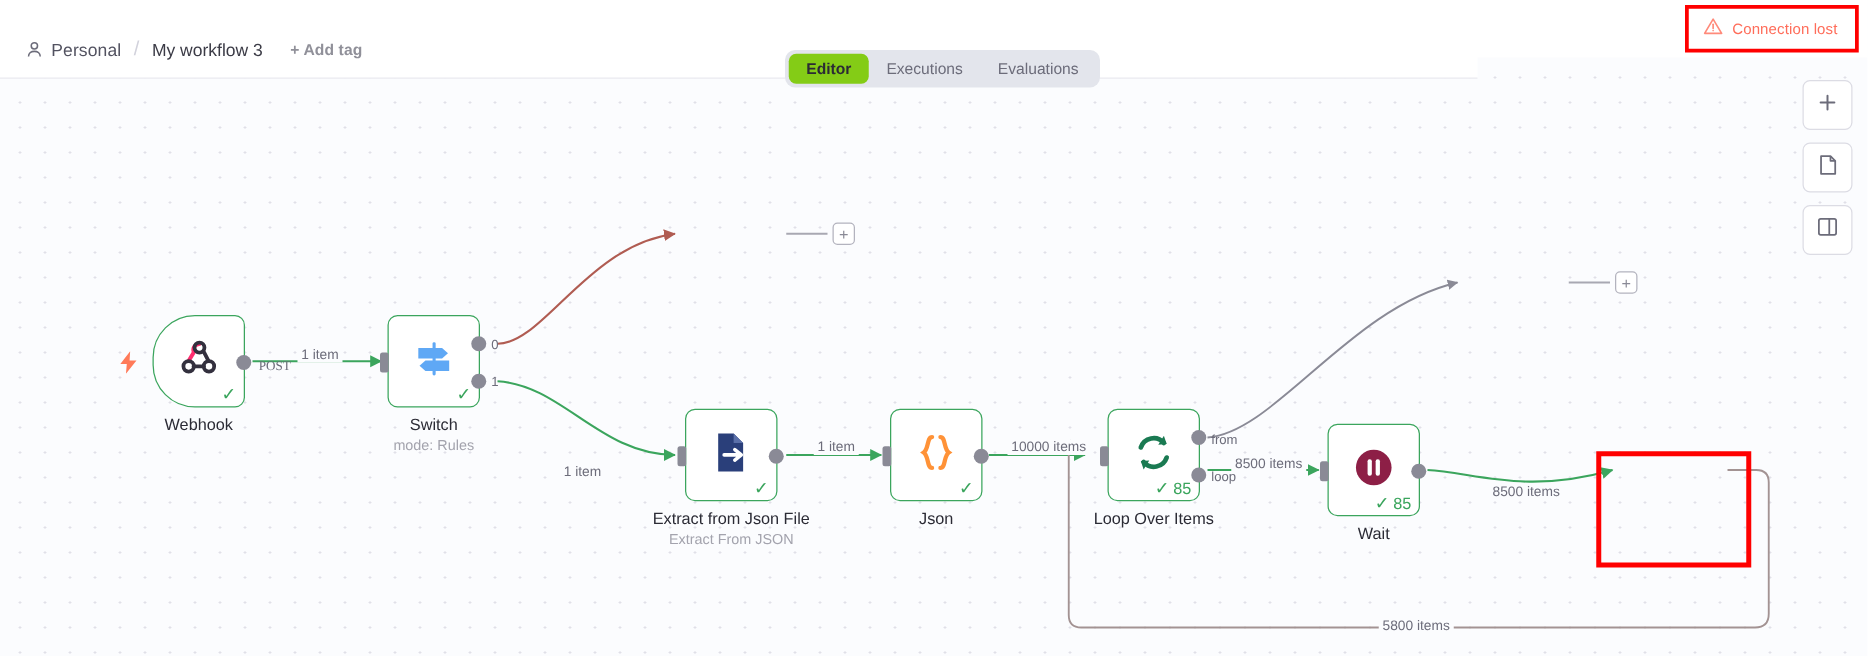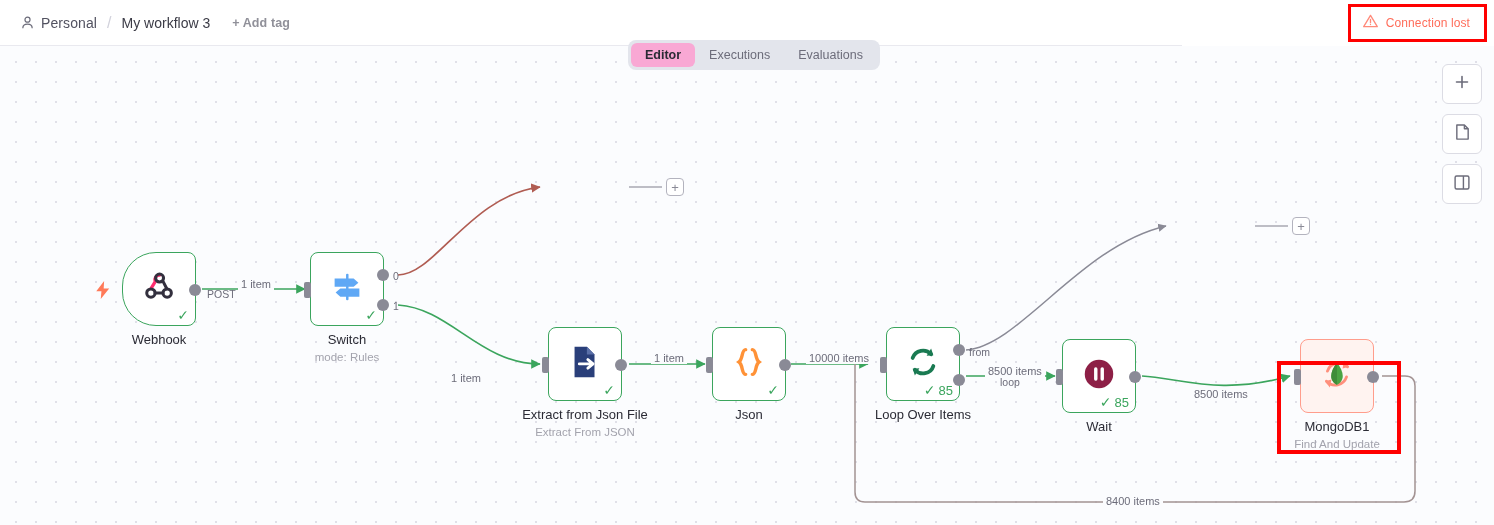--- a/index.html
+++ b/index.html
@@ -6,21 +6,21 @@
   * { box-sizing: border-box; margin: 0; padding: 0; }
   html, body {
     width: 1494px; height: 525px;
     font-family: "Liberation Sans", sans-serif;
     background: #fff; overflow: hidden;
   }
   #app { position: relative; width: 1494px; height: 525px; }
 
   
   .header {
-    position: absolute; top: 0; left: 0; width: 1182px; height: 46px;
+    position: absolute; top: 17px; left: 0; width: 1182px; height: 46px;
     background: #ffffff; border-bottom: 1px solid #e9e9ef;
     display: flex; align-items: center; z-index: 40;
   }
   .breadcrumb { display: flex; align-items: center; padding-left: 20px; gap: 0px; }
   .bc-person-icon { width: 15px; height: 15px; margin-right: 6px; display:block; }
   .bc-project {
     font-size: 14px; color: #525260; letter-spacing: .1px;
   }
   .bc-sep { color: #d2d2dc; font-size: 16px; margin: 0 10px; font-weight: 300; }
   .bc-name { font-size: 14px; color: #3b3b46; }
@@ -34,21 +34,21 @@
     position: absolute; left: 628px; top: 40px;
     display: flex; align-items: center;
     background: #e3e5ec; border-radius: 8px; padding: 3px;
     height: 30px; z-index: 45;
   }
   .tab {
     font-size: 12.5px; color: #6c6c7a; padding: 0 14px;
     height: 24px; line-height: 24px; border-radius: 6px; cursor: pointer;
     white-space: nowrap;
   }
-  .tab.active { background: #f9a8d4; color: #2b2b35; font-weight: 700; }
+  .tab.active { background: #84cc16; color: #2b2b35; font-weight: 700; }
 
   
   .conn-lost {
     position: absolute; right: 7px; top: 4px;
     border: 3px solid #ff0000; background: #ffffff;
     height: 38px; display: flex; align-items: center; gap: 7px;
     padding: 0 14px 0 11px; z-index: 50;
   }
   .conn-lost .label { color: #ff6d5a; font-size: 12px; letter-spacing: .1px; }
 
@@ -212,21 +212,21 @@
 
       <path d="M1382,330 L1405,330 Q1415,330 1415,340 L1415,445 Q1415,456 1404,456 L865,456 Q855,456 855,446 L855,318 Q855,310 864,310" stroke="#a39393" stroke-width="1.5" fill="none" marker-end="url(#ah-gray)"></path>
     </svg>
 
     <div class="edge-label" style="left:238px; top:232px;">1 item</div>
     <div class="edge-label" style="left:448px; top:326px;">1 item</div>
     <div class="edge-label" style="left:651px; top:306px;">1 item</div>
     <div class="edge-label" style="left:806px; top:306px;">10000 items</div>
     <div class="edge-label" style="left:985px; top:319px;">8500 items</div>
     <div class="edge-label" style="left:1191px; top:342px;">8500 items</div>
-    <div class="edge-label" style="left:1103px; top:449px;">8400 items</div>
+    <div class="edge-label" style="left:1103px; top:449px;">5800 items</div>
 
     <div class="node trigger ok" style="left:122px; top:206px;">
       <span class="bolt">
         <svg width="14" height="18" viewBox="0 0 12 16">
             <path d="M7 0 L0 9 H4.6 L4 16 L11.5 6.6 H6.6 Z" fill="#ff7a59"></path>
           </svg>
       </span>
       <div class="box">
         <span>
           <svg width="38" height="38" viewBox="0 0 40 40">
@@ -235,21 +235,21 @@
             <circle cx="11.5" cy="26.4" r="4.4" fill="none" stroke="#33303e" stroke-width="3.2"></circle>
             <circle cx="28.6" cy="26.4" r="4.4" fill="none" stroke="#33303e" stroke-width="3.2"></circle>
             <path d="M15.8 26.4 H24.2" stroke="#33303e" stroke-width="3.2" stroke-linecap="round"></path>
             <path d="M24.5 14.6 L28.2 21.8" stroke="#33303e" stroke-width="3.2" stroke-linecap="round"></path>
           </svg>
         </span>
         <span class="check">
           <span>✓</span>
         </span>
         <span class="dot-out"></span>
-        <span class="out-label" style="left:84px; top:35px;">POST</span>
+        <span class="out-label" style="left:84px; top:35px;font-family:Liberation Serif, serif;">POST</span>
       </div>
       <div class="title">Webhook</div>
     </div>
 
     <div class="node ok" style="left:310px; top:206px;">
       <div class="box">
         <span>
           <svg width="38" height="38" viewBox="0 0 40 40">
             <rect x="19" y="6" width="2.6" height="28" rx="1.2" fill="#5fa8f5"></rect>
             <path d="M7 11 h20 l5 4.4 l-5 4.4 H7 Z" fill="#5fa8f5"></path>
@@ -318,21 +318,21 @@
           </svg>
         </span>
         <span class="check">
           <span>✓</span>
           <span class="cnt">85</span>
         </span>
         <span class="port-in"></span>
         <span class="dot-out o0"></span>
         <span class="dot-out o1"></span>
         <span class="out-label" style="left:82px; top:18px;">from</span>
-        <span class="out-label" style="left:82px; top:48px;margin-left:31px;">loop</span>
+        <span class="out-label" style="left:82px; top:48px;">loop</span>
       </div>
       <div class="title">Loop Over Items</div>
     </div>
 
     <div class="stub-plus" style="left:1292px; top:171px;">+</div>
 
     <div class="node ok" style="left:1062px; top:293px;">
       <div class="box">
         <span>
           <svg width="38" height="38" viewBox="0 0 40 40">
@@ -344,38 +344,20 @@
         <span class="check">
           <span>✓</span>
           <span class="cnt">85</span>
         </span>
         <span class="port-in"></span>
         <span class="dot-out"></span>
       </div>
       <div class="title">Wait</div>
     </div>
 
-    <div class="node waiting" style="left:1300px; top:293px;">
-      <div class="box">
-        <span>
-          <svg width="44" height="44" viewBox="0 0 46 46">
-            <path d="M12 30.5 A12.5 12.5 0 0 0 33 26" stroke="#ff8f7c" stroke-width="3" fill="none" stroke-linecap="round"></path>
-            <path d="M34 15.5 A12.5 12.5 0 0 0 13 20" stroke="#ff8f7c" stroke-width="3" fill="none" stroke-linecap="round"></path>
-            <path d="M30.5 9 L35.5 15.5 L28.8 17.2 Z" fill="#ff8f7c"></path>
-            <path d="M15.5 37 L10.5 30.5 L17.2 28.8 Z" fill="#ff8f7c"></path>
-            <path d="M23 11 C26.5 16 29 20.5 29 25 C29 30 25.8 33 23 34.2 C20.2 33 17 30 17 25 C17 20.5 19.5 16 23 11 Z" fill="#4ba343"></path>
-            <path d="M23 11 C23 19 23 28 23 34.2 C20.2 33 17 30 17 25 C17 20.5 19.5 16 23 11 Z" fill="#3f8c39"></path>
-          </svg>
-        </span>
-        <span class="port-in"></span>
-        <span class="dot-out"></span>
-      </div>
-      <div class="title">MongoDB1</div>
-      <div class="subtitle">Find And Update</div>
-    </div>
 
     <div class="sel-box" style="left:1277px; top:315px; width:124px; height:93px;"></div>
 
     <div class="right-tools">
       <div class="tool-btn">
         <span>
           <svg width="16" height="16" viewBox="0 0 16 16" stroke="#6c6c7a" stroke-width="1.6" stroke-linecap="round">
             <path d="M8 2.5 V13.5 M2.5 8 H13.5"></path>
           </svg>
         </span>

